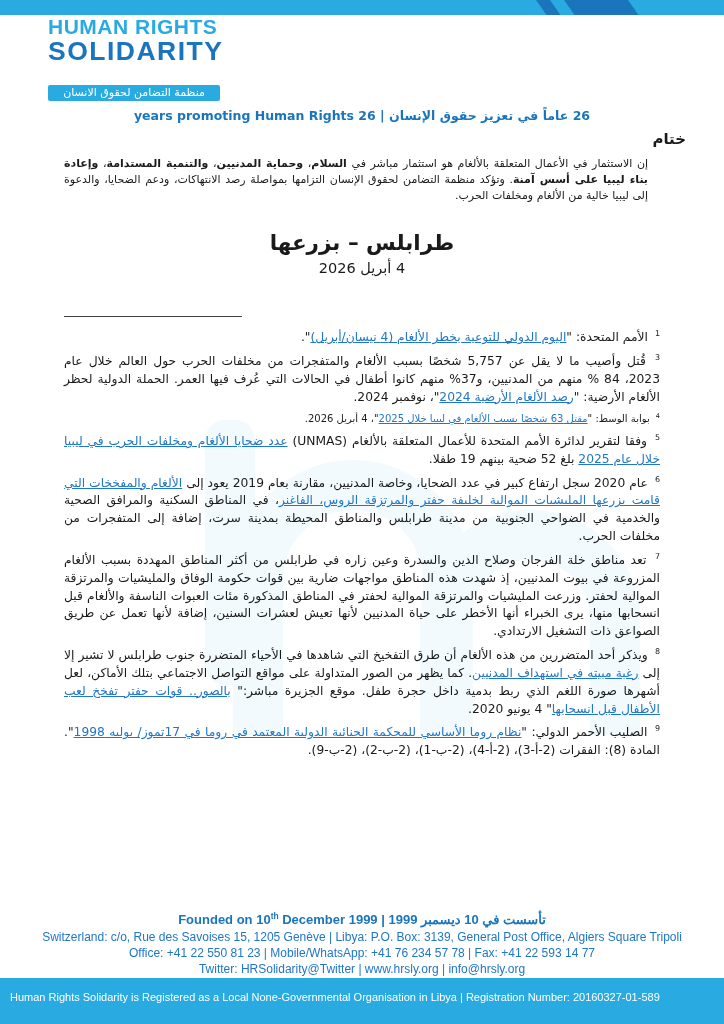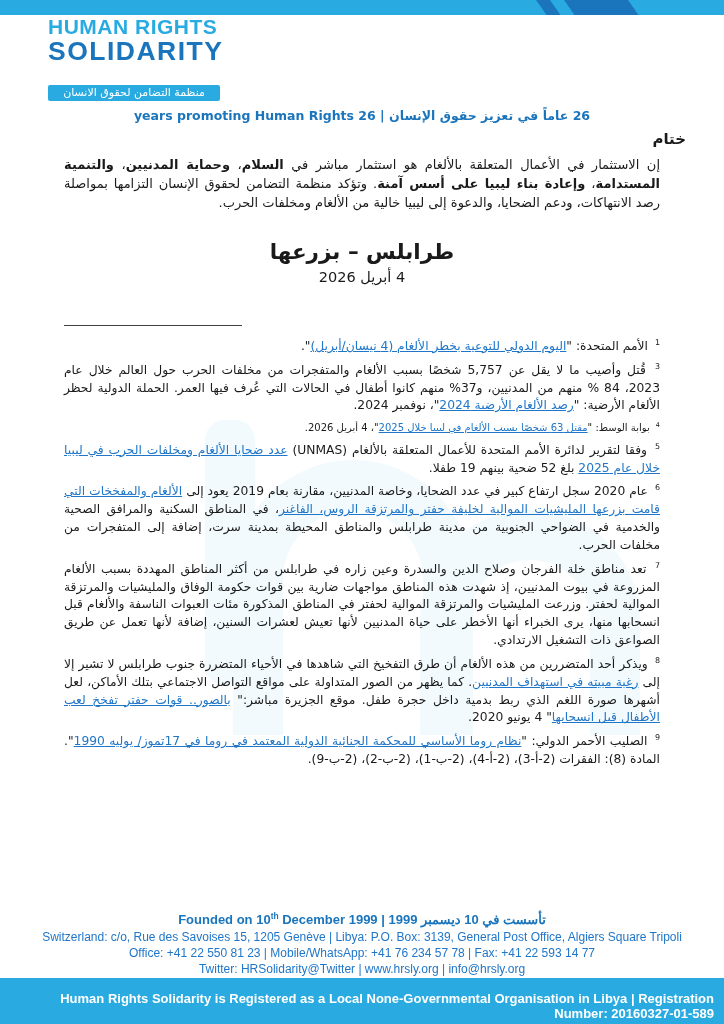--- a/index.html
+++ b/index.html
@@ -22,38 +22,38 @@
   
   .watermark{position:absolute;top:420px;left:205px;width:380px;height:290px;opacity:.055;z-index:0;}
   .wm-stem{position:absolute;left:0;top:0;width:50px;height:265px;background:#29abe2;border-radius:20px;}
   .wm-arch{position:absolute;border:50px solid #29abe2;border-bottom:none;border-radius:140px 140px 0 0;}
   .wm-a1{left:28px;top:40px;width:140px;height:225px;}
   .wm-a2{left:215px;top:90px;width:120px;height:175px;}
   
   .main{position:relative;z-index:1;padding:108px 64px 0 64px;}
   .tagline{text-align:center;color:#1a75bc;font-weight:bold;font-size:12.5px;direction:rtl;margin:0;}
   .closing-head{direction:rtl;text-align:right;font-weight:bold;font-size:15px;margin:7px -26px 0 0;}
-  .closing-para{direction:rtl;text-align:justify;font-size:13px;line-height:1.46;margin:8px 0 0 0;}
+  .closing-para{direction:rtl;text-align:justify;font-size:11px;line-height:1.46;margin:8px 12px 0 0;}
   .b{font-weight:bold;}
   .title-block{text-align:center;direction:rtl;margin-top:24px;}
   .title-org,.title-loc{font-size:21.5px;font-weight:bold;line-height:1.35;margin:0;}
   .title-date{font-size:14.5px;margin:3px 0 0 0;}
   .fn-sep{width:178px;border:0;border-top:1.5px solid #404040;margin:40px 0 12px 0;}
   .footnotes{margin:0;}
   .fn{direction:rtl;text-align:justify;font-size:12.3px;line-height:1.45;margin:0 0 6px 0;}
   .fn-small{font-size:10px;}
   .fn-num{margin-left:3px;}
   sup{font-size:.65em;line-height:0;}
   .lnk{color:#2076c8;text-decoration:underline;cursor:pointer;}
   
   .footer{position:absolute;left:0;top:912px;width:724px;text-align:center;z-index:2;}
   .founded{color:#1a75bc;font-weight:bold;font-size:13px;margin:0 0 3px 0;font-family:"Liberation Sans",sans-serif;}
   .addr{color:#2076c8;font-size:12px;line-height:1.33;margin:0;font-family:"Liberation Sans",sans-serif;}
   .bottombar{position:absolute;left:0;top:978px;width:724px;height:46px;background:#29abe2;z-index:2;}
-  .bottombar p{margin:13px 10px 0;font-size:13px;color:#ffffff;text-align:right;font-family:"Liberation Sans",sans-serif;font-weight:bold;}
+  .bottombar p{margin:13px 10px 0;font-size:11px;color:#ffffff;text-align:left;font-family:"Liberation Sans",sans-serif;}
 </style>
 </head>
 <body>
 
 <div class="topbar">
   <div class="slash slash-thin"></div>
   <div class="slash slash-wide"></div>
 </div>
 
 <div class="logo">
@@ -86,21 +86,21 @@
   <hr class="fn-sep">
 
   <div class="footnotes">
       <p class="fn"><sup class="fn-num">1</sup> <span>الأمم المتحدة: "</span><a href="#" class="lnk">اليوم الدولي للتوعية بخطر الألغام (4 نيسان/أبريل)</a><span>".</span></p>
       <p class="fn"><sup class="fn-num">3</sup> <span>قُتل وأصيب ما لا يقل عن 5,757  شخصًا بسبب الألغام والمتفجرات من مخلفات الحرب حول العالم خلال عام 2023، 84 % منهم من المدنيين، و37%  منهم كانوا أطفال في الحالات التي عُرف فيها العمر. الحملة الدولية لحظر الألغام الأرضية: "</span><a href="#" class="lnk">رصد الألغام الأرضية 2024</a><span>"، نوفمبر 2024.</span></p>
       <p class="fn fn-small"><sup class="fn-num">4</sup> <span>بوابة الوسط: "</span><a href="#" class="lnk">مقتل 63 شخصًا بسبب الألغام في ليبيا خلال 2025</a><span>"، 4 أبريل 2026.</span></p>
       <p class="fn"><sup class="fn-num">5</sup> <span>وفقا لتقرير لدائرة الأمم المتحدة للأعمال المتعلقة بالألغام (UNMAS) </span><a href="#" class="lnk">عدد ضحايا الألغام ومخلفات الحرب في ليبيا خلال عام 2025</a><span> بلغ 52 ضحية بينهم 19 طفلا.</span></p>
       <p class="fn"><sup class="fn-num">6</sup> <span>عام 2020 سجل ارتفاع كبير في عدد الضحايا، وخاصة المدنيين، مقارنة بعام 2019 يعود إلى </span><a href="#" class="lnk">الألغام والمفخخات التي قامت بزرعها المليشيات الموالية لخليفة حفتر والمرتزقة الروس، الفاغنر</a><span>، في المناطق السكنية والمرافق الصحية والخدمية في الضواحي الجنوبية من مدينة طرابلس والمناطق المحيطة بمدينة سرت، إضافة إلى المتفجرات من مخلفات الحرب.</span></p>
       <p class="fn"><sup class="fn-num">7</sup> <span>تعد مناطق خلة الفرجان وصلاح الدين والسدرة وعين زاره في طرابلس من أكثر المناطق المهددة بسبب الألغام المزروعة في بيوت المدنيين، إذ شهدت هذه المناطق مواجهات ضارية بين قوات حكومة الوفاق والمليشيات والمرتزقة الموالية لحفتر. وزرعت المليشيات والمرتزقة الموالية لحفتر في المناطق المذكورة مئات العبوات الناسفة والألغام قبل انسحابها منها، يرى الخبراء أنها الأخطر على حياة المدنيين لأنها تعيش لعشرات السنين، إضافة لأنها تعمل عن طريق الصواعق ذات التشغيل الارتدادي.</span></p>
       <p class="fn"><sup class="fn-num">8</sup> <span>ويذكر أحد المتضررين من هذه الألغام أن طرق التفخيخ التي شاهدها في الأحياء المتضررة جنوب طرابلس لا تشير إلا إلى </span><a href="#" class="lnk">رغبة مبيته في استهداف المدنيين</a><span>. كما يظهر من الصور المتداولة على مواقع التواصل الاجتماعي بتلك الأماكن، لعل أشهرها صورة اللغم الذي ربط بدمية داخل حجرة طفل. موقع الجزيرة مباشر:" </span><a href="#" class="lnk">بالصور.. قوات حفتر تفخخ لعب الأطفال قبل انسحابها</a><span>" 4 يونيو 2020.</span></p>
-      <p class="fn"><sup class="fn-num">9</sup> <span>الصليب الأحمر الدولي: "</span><a href="#" class="lnk">نظام روما الأساسي للمحكمة الجنائية الدولية المعتمد في روما في 17تموز/ يوليه 1990</a><span>". المادة (8): الفقرات (2-أ-3)، (2-أ-4)، (2-ب-1)، (2-ب-2)، (2-ب-9).</span></p>
+      <p class="fn"><sup class="fn-num">9</sup> <span>الصليب الأحمر الدولي: "</span><a href="#" class="lnk">نظام روما الأساسي للمحكمة الجنائية الدولية المعتمد في روما في 17تموز/ يوليه 1998</a><span>". المادة (8): الفقرات (2-أ-3)، (2-أ-4)، (2-ب-1)، (2-ب-2)، (2-ب-9).</span></p>
     </div>
 </div>
 
 <div class="footer">
   <p class="founded"><span>Founded on 10</span><sup>th</sup><span> December 1999 | تأسست في 10 ديسمبر 1999</span></p>
   <p class="addr">Switzerland: c/o, Rue des Savoises 15, 1205 Genève | Libya: P.O. Box: 3139, General Post Office, Algiers Square Tripoli</p>
   <p class="addr">Office: +41 22 550 81 23 | Mobile/WhatsApp: +41 76 234 57 78 | Fax: +41 22 593 14 77</p>
   <p class="addr">Twitter: HRSolidarity@Twitter | www.hrsly.org | info@hrsly.org</p>
 </div>
 

